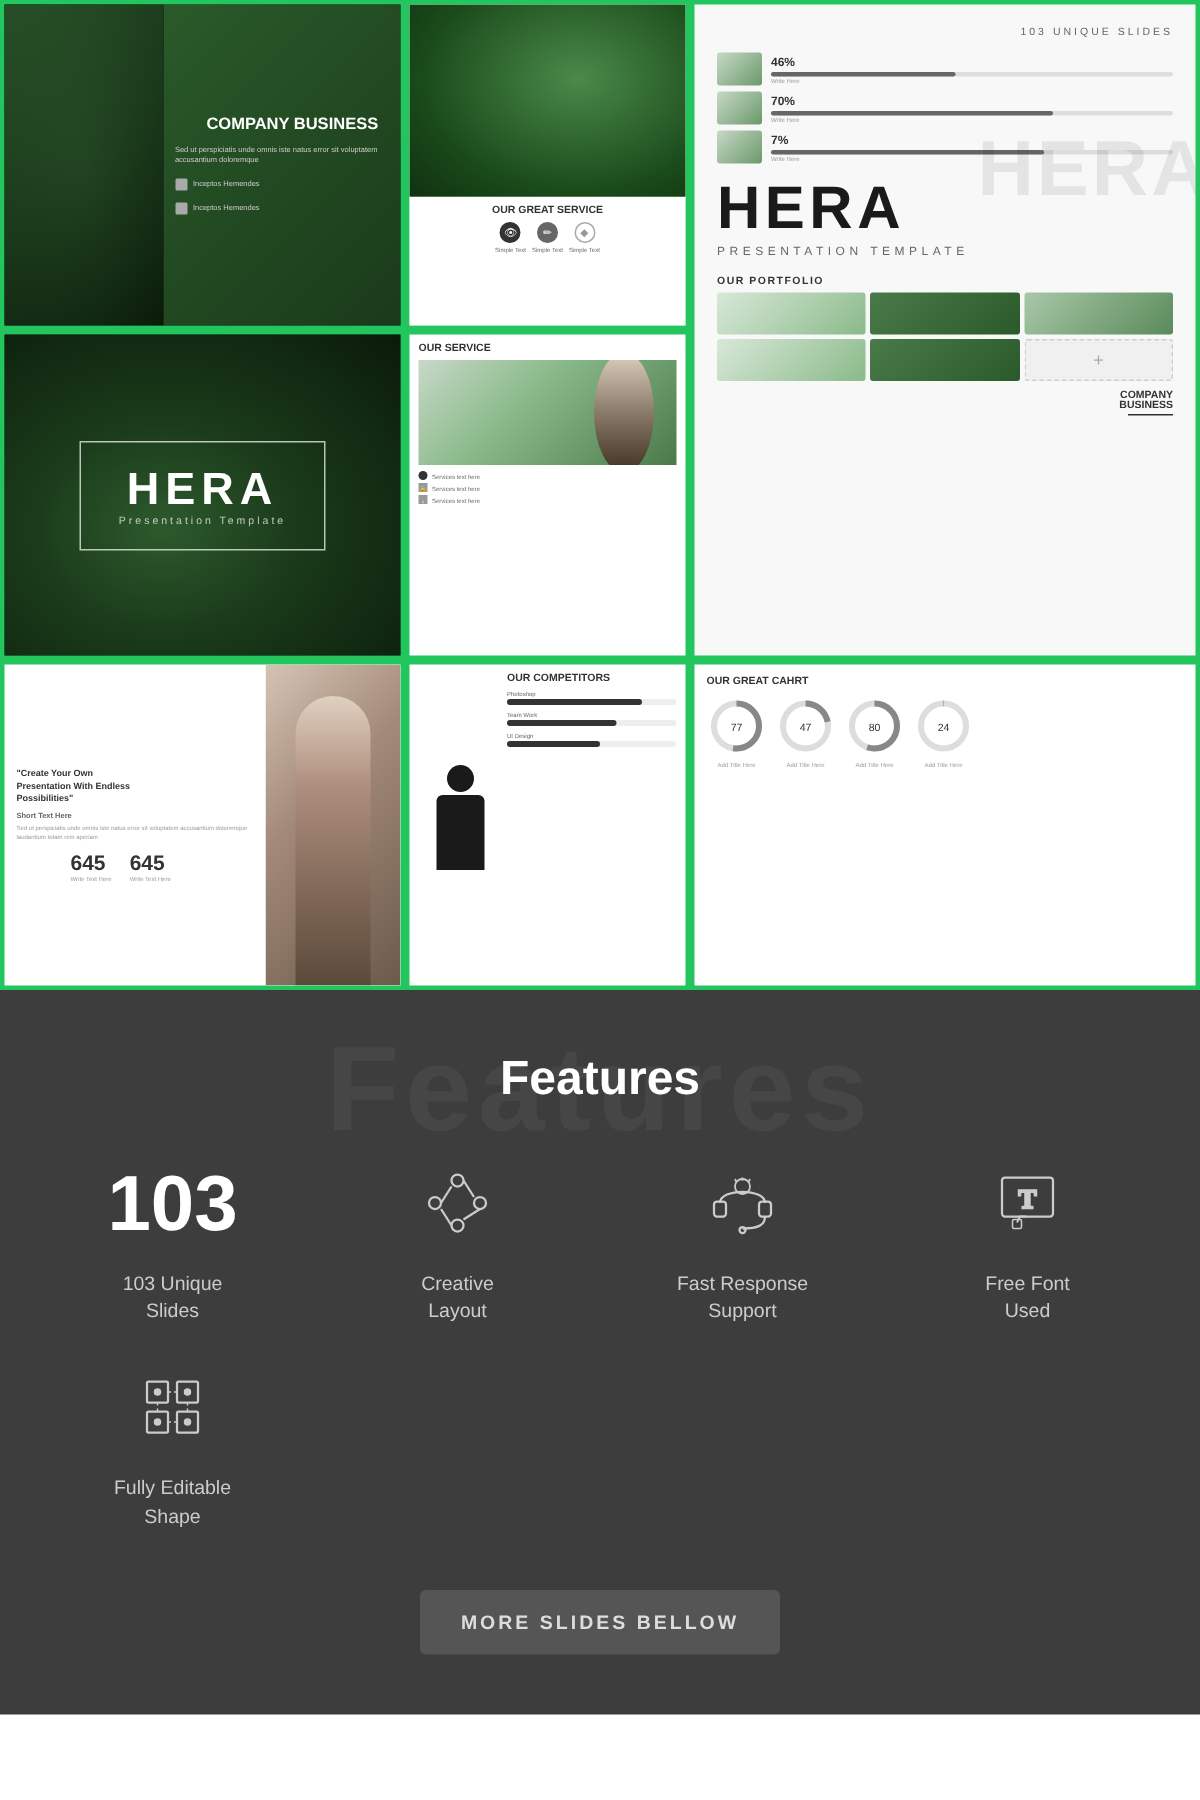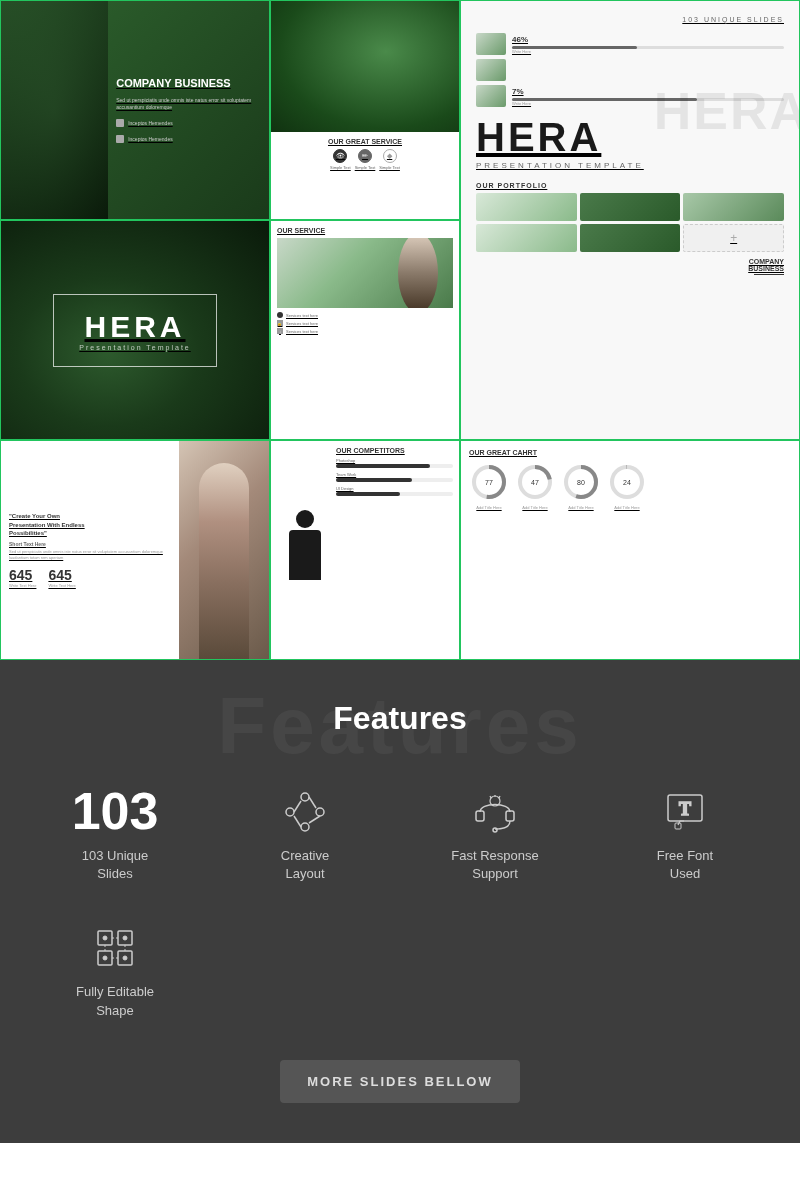--- a/index.html
+++ b/index.html
@@ -18,25 +18,24 @@
     .slide-grid {
       position: absolute;
       top: 0; left: 0;
       width: 100%; height: 100%;
       display: grid;
       grid-template-columns: 270px 190px 340px;
       grid-template-rows: 220px 220px 220px;
     }
 
     .slide-thumb {
-      border: 1px solid #22c55e;
+      border: 3px solid #22c55e;
       overflow: hidden;
       position: relative;
       background: #fff;
-      text-decoration: underline;
     }
 
     
     .slide-1 {
       grid-column: 1; grid-row: 1;
       background: #111;
       display: flex;
       align-items: stretch;
     }
     .slide-1-left {
@@ -63,20 +62,21 @@
       padding: 8px;
       display: flex;
       flex-direction: column;
       justify-content: center;
     }
     .slide-1-title {
       color: #fff;
       font-size: 11px;
       font-weight: bold;
       line-height: 1.2;
+      margin-left: 21px;
     }
     .slide-1-text {
       color: #ccc;
       font-size: 5px;
       margin-top: 6px;
       line-height: 1.4;
     }
     .slide-1-icon-row {
       margin-top: 8px;
       display: flex;
@@ -377,20 +377,21 @@
     .slide-6-body {
       font-size: 4px;
       color: #999;
       margin-top: 2px;
       line-height: 1.4;
     }
     .slide-6-numbers {
       display: flex;
       gap: 12px;
       margin-top: 6px;
+      margin-left: 36px;
     }
     .slide-6-num {
       font-size: 14px;
       font-weight: bold;
       color: #333;
     }
     .slide-6-num-label {
       font-size: 4px;
       color: #999;
     }
@@ -549,21 +550,21 @@
       display: flex;
       flex-direction: column;
       align-items: center;
       text-align: center;
       gap: 10px;
     }
     .feature-icon {
       width: 60px;
       height: 60px;
       display: flex;
-      align-items: flex-end;
+      align-items: flex-start;
       justify-content: center;
     }
     .feature-icon svg {
       width: 50px;
       height: 50px;
       stroke: #ccc;
       fill: none;
       stroke-width: 1.5;
     }
     .feature-number {
@@ -651,20 +652,27 @@
           <div class="stat-bar-area">
             <div class="stat-percent">46%</div>
             <div class="stat-bar">
                 <div class="stat-bar-fill" style="width:46%"></div>
               </div>
             <div class="stat-label">Write Here</div>
           </div>
         </div>
         <div class="stat-row">
           <div class="stat-img"></div>
+          <div class="stat-bar-area">
+            <div class="stat-percent">70%</div>
+            <div class="stat-bar">
+                <div class="stat-bar-fill" style="width:70%"></div>
+              </div>
+            <div class="stat-label">Write Here</div>
+          </div>
         </div>
         <div class="stat-row">
           <div class="stat-img"></div>
           <div class="stat-bar-area">
             <div class="stat-percent">7%</div>
             <div class="stat-bar">
                 <div class="stat-bar-fill" style="width:68%"></div>
               </div>
             <div class="stat-label">Write Here</div>
           </div>

